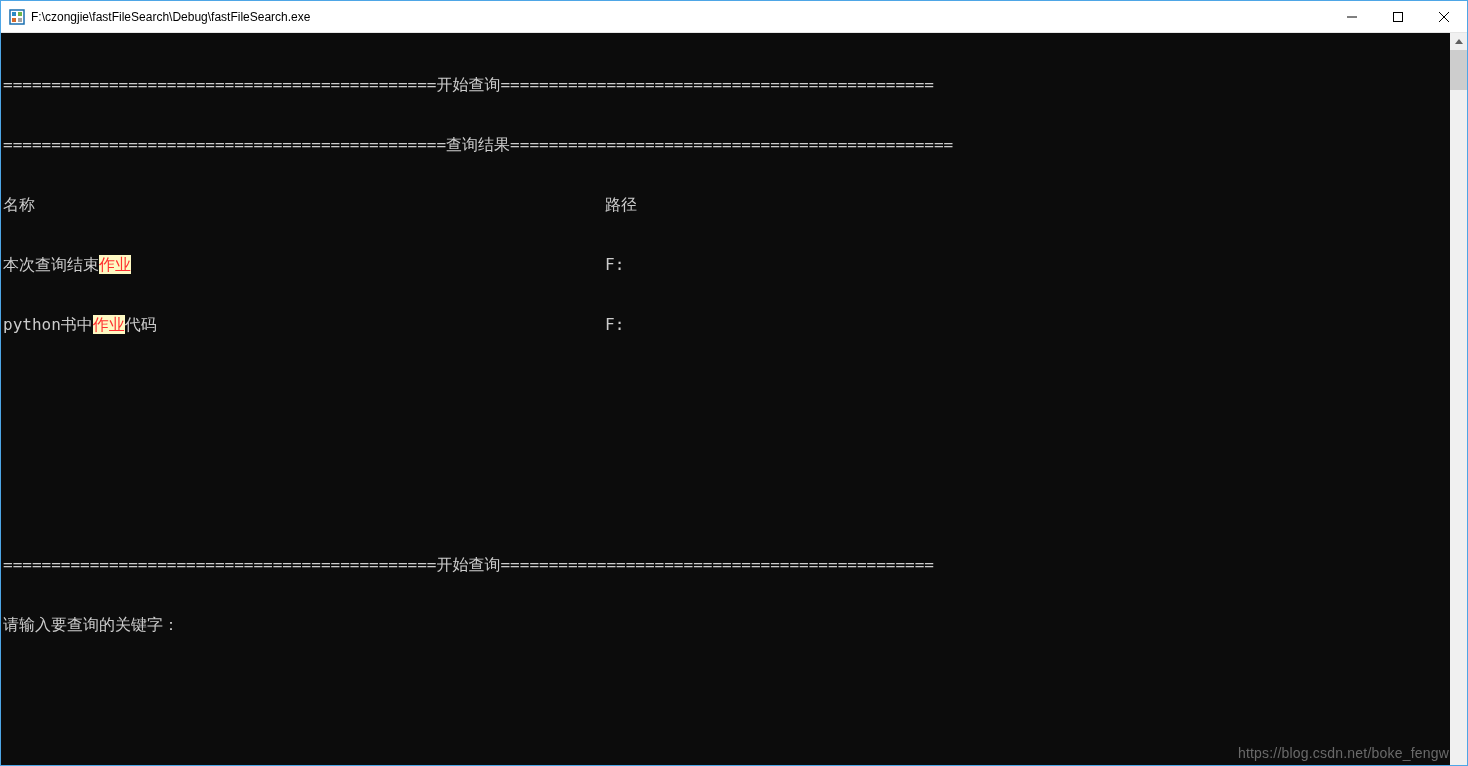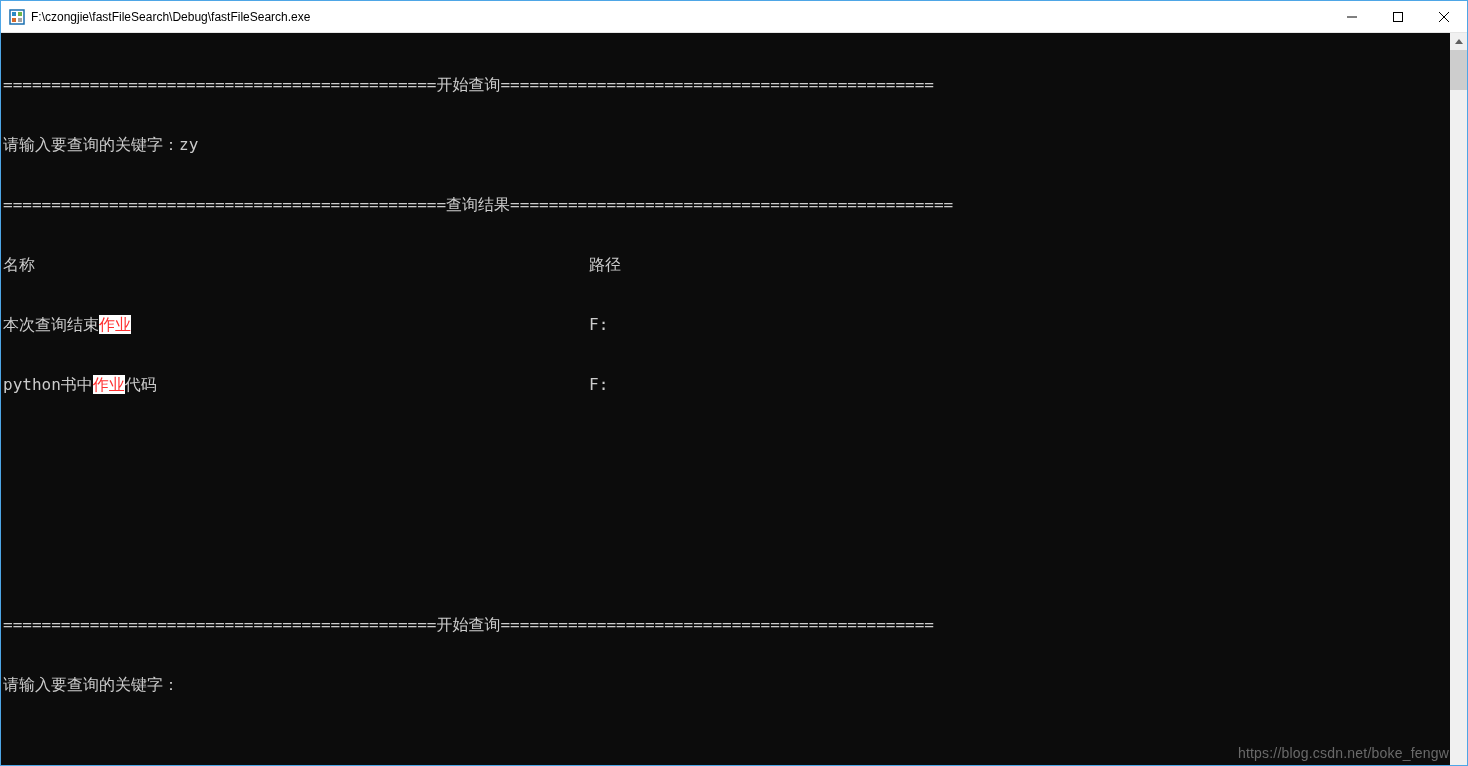--- a/index.html
+++ b/index.html
@@ -77,26 +77,26 @@
       padding: 2px 0 2px 2px;
       white-space: pre;
       overflow: hidden;
       position: relative;
     }
     .line {
       display: block;
       height: 20px;
     }
     .hl {
-      background: #ffffff;
+      background: #fef9c3;
       color: #ff3030;
     }
     .col-path {
       position: absolute;
-      left: 586px;
+      left: 602px;
     }
     .row {
       position: relative;
       height: 20px;
     }
     .scrollbar {
       width: 17px;
       background: #f0f0f0;
       display: flex;
       flex-direction: column;
@@ -166,21 +166,20 @@
             <line x1="0" y1="0" x2="10" y2="10"></line>
             <line x1="10" y1="0" x2="0" y2="10"></line>
           </svg>
       </div>
     </div>
   </div>
 
   <div class="console-wrap">
     <div class="console">
       <div class="line">=============================================开始查询=============================================</div>
-      <div class="line"><span>请输入要查询的关键字：</span><span>zy</span></div>
       <div class="line">==============================================查询结果==============================================</div>
       <div class="row"><span>名称</span><span class="col-path">路径</span></div>
       <div class="row"><span>本次查询结束</span><span class="hl">作业</span><span></span><span class="col-path">F:</span></div>
       <div class="row"><span>python书中</span><span class="hl">作业</span><span>代码</span><span class="col-path">F:</span></div>
       <div class="line"> </div>
       <div class="line"> </div>
       <div class="line"> </div>
       <div class="line">=============================================开始查询=============================================</div>
       <div class="line"><span>请输入要查询的关键字：</span></div>
     </div>

